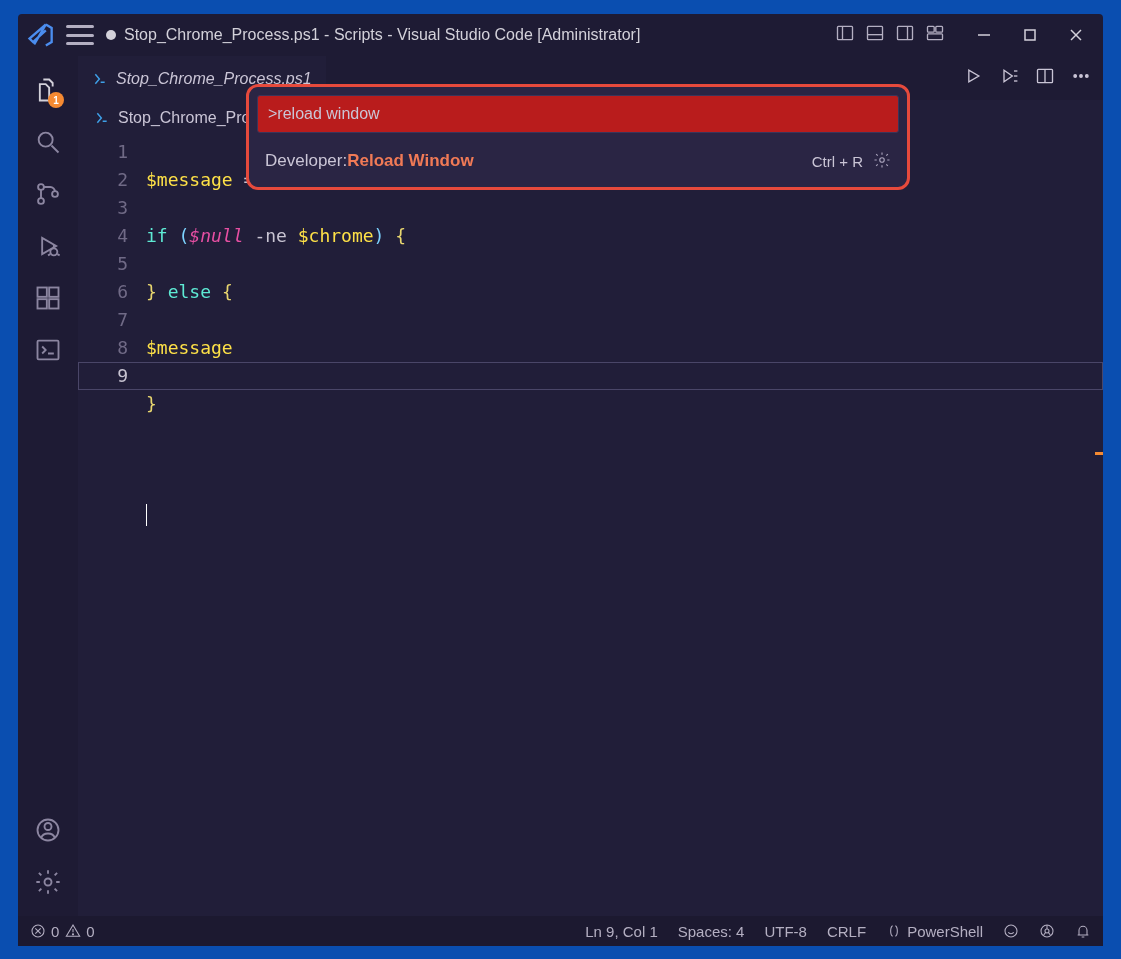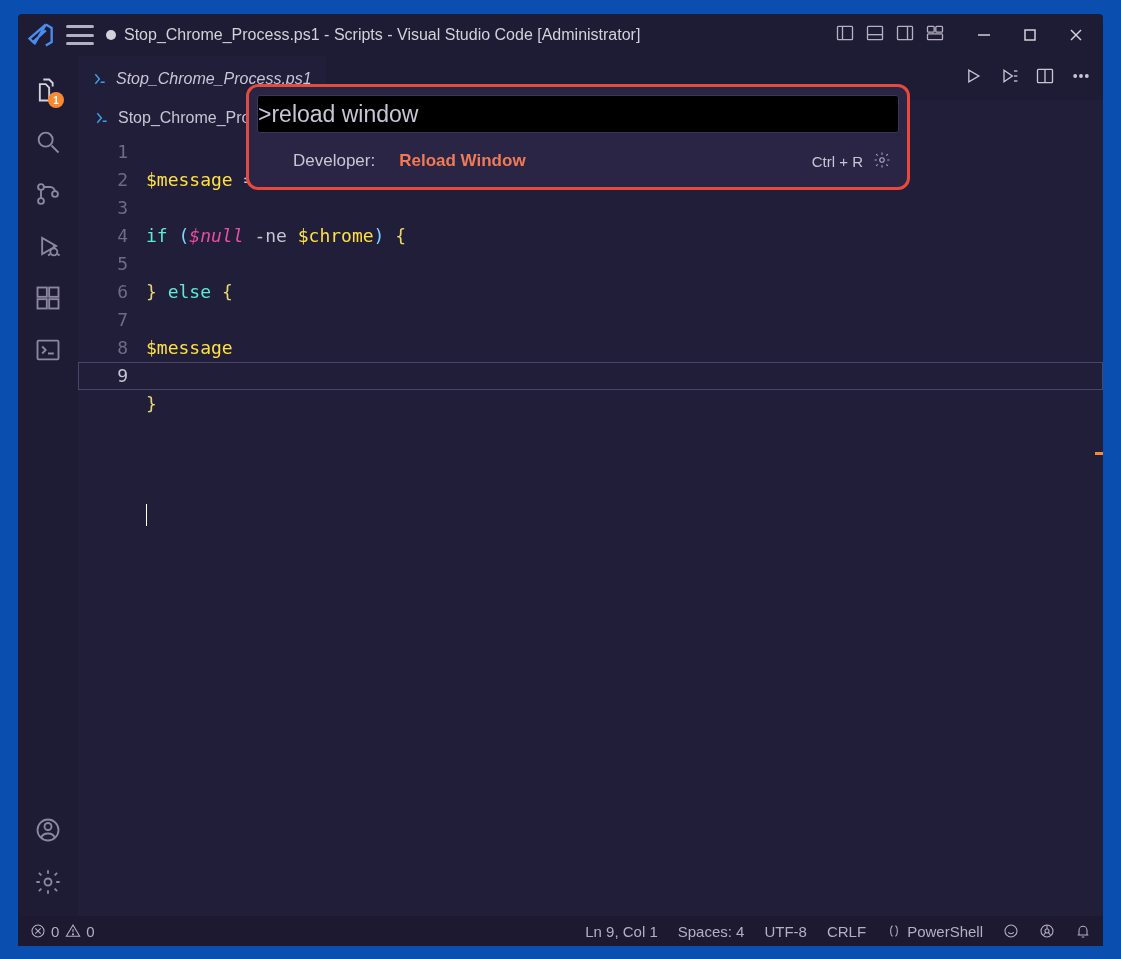--- a/index.html
+++ b/index.html
@@ -43,24 +43,24 @@
 .tk-cmd { color:#7dd3ff;}
 .tk-param { color:#bfb8cf;}
 .tk-arg { color:#c8c4d2;}
 .tk-kw { color:#5eead4;text-align:right;}
 .tk-paren { color:#7dd3ff;}
 .tk-brace { color:#e8d66f;}
 .tk-null { color:#e64fa3;font-style:italic;}
 .current-line { position:absolute; left:0; right:0; top:226px; height:28px; border:1px solid #4a4668; pointer-events:none;}
 .cursor { display:inline-block; width:1px; height:22px; background:#fff; vertical-align:middle; position:relative; top:-2px;}
 .cmd-palette { position:absolute; left:228px; top:70px; width:664px; border:3px solid #e64a3c; border-radius:12px; background:#2a2544; z-index:50; padding:8px;}
-.cmd-input { width:100%; height:38px; background:#000000; border:1px solid #3a355a; border-radius:3px; color:#cac5d6; font-size:23px; padding:0 0;}
+.cmd-input { width:100%; height:38px; background:#b91c1c; border:1px solid #3a355a; border-radius:3px; color:#cac5d6; font-size:16px; padding:0 10px;}
 .cmd-result { margin-top:10px; display:flex; align-items:center; height:36px; padding:0 8px; font-size:17px;}
-.cmd-result .prefix { color:#cac5d6;margin-left:28px;}
-.cmd-result .hl { color:#f07a56; font-weight:600;margin-left:24px;}
+.cmd-result .prefix { color:#cac5d6;}
+.cmd-result .hl { color:#f07a56; font-weight:600;}
 .cmd-shortcut { margin-left:auto; color:#cac5d6; font-size:15px; display:flex; align-items:center; gap:6px;}
 .cmd-shortcut .key { }
 .cmd-shortcut svg { width:18px; height:18px; stroke:#aaa4bd; fill:none; stroke-width:1.5; margin-left:4px;}
 .statusbar { height:30px; background:#1c1930; display:flex; align-items:center; padding:0 12px; font-size:15px; color:#b4afc2; gap:18px;}
 .status-left { display:flex; align-items:center; gap:6px;}
 .status-right { margin-left:auto; display:flex; align-items:flex-start; gap:20px;}
 .status-item { display:flex; align-items:center; gap:5px; cursor:pointer;}
 .status-item svg { width:16px; height:16px; stroke:#b4afc2; fill:none; stroke-width:1.6;}
 .minimap-mark { position:absolute; right:0; top:316px; width:8px; height:3px; background:#f58a32;}
 </style>

